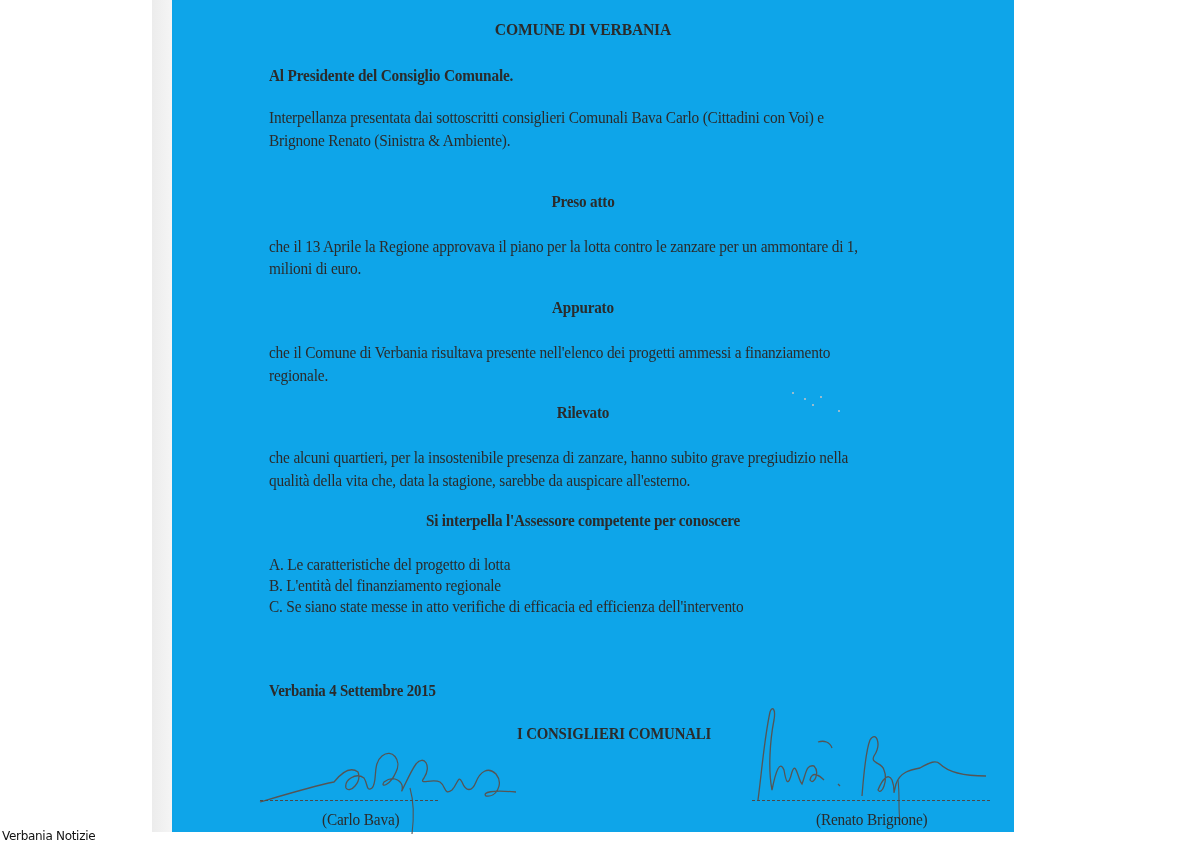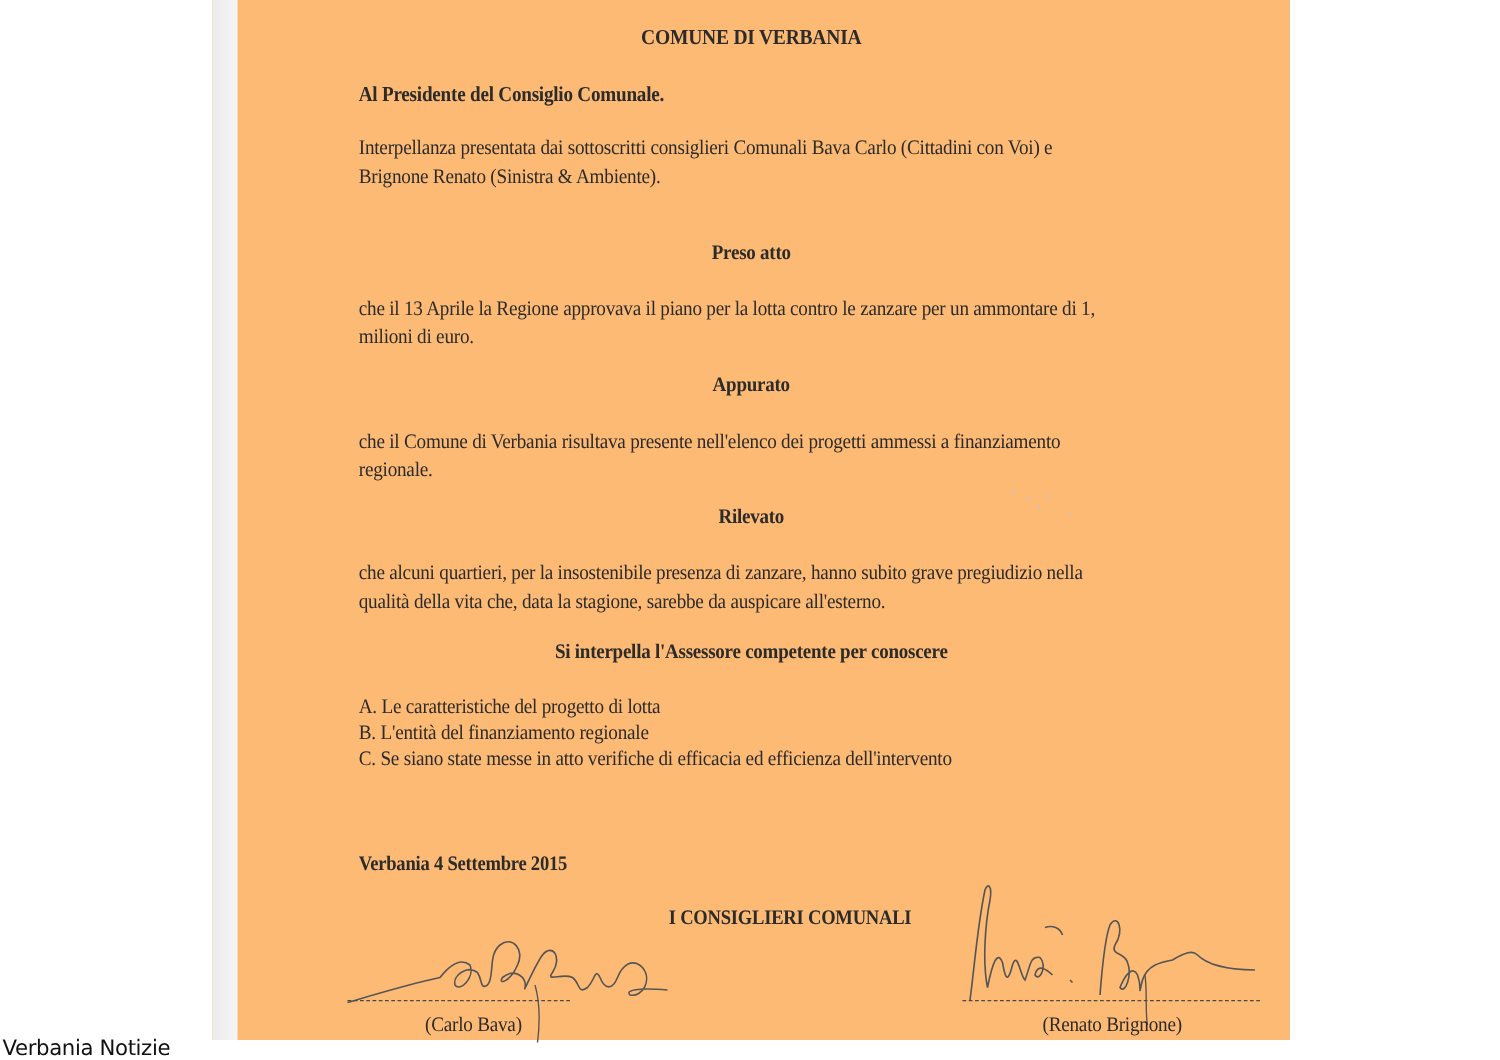--- a/index.html
+++ b/index.html
@@ -10,25 +10,25 @@
     body {
       width: 1200px;
       height: 848px;
       position: relative;
       overflow: hidden;
       font-family: "Liberation Serif", "DejaVu Serif", serif;
       color: #2b2b2b;
     }
     .page {
       position: absolute;
-      left: 170px;
+      left: 152px;
       top: 0;
       width: 862px;
       height: 832px;
-      background: #fdba74;
+      background: #0ea5e9;
       box-shadow: inset 22px 0 14px -10px rgba(0,0,0,0.05);
     }
     .page-shade {
       position: absolute;
       left: 0;
       top: 0;
       width: 20px;
       height: 100%;
       background: linear-gradient(to right, #ececec, #f5f5f5);
     }
@@ -57,21 +57,21 @@
     }
     .sig-svg {
       position: absolute;
       overflow: visible;
     }
     .caption {
       position: absolute;
       left: 2px;
       top: 829px;
       font-family: "DejaVu Sans", "Liberation Sans", sans-serif;
-      font-size: 17px;
+      font-size: 12px;
       color: #111;
       letter-spacing: -0.3px;
     }
     .speck {
       position: absolute;
       width: 2px; height: 2px;
       background: #c4c4c4;
       border-radius: 1px;
     }
   </style>

